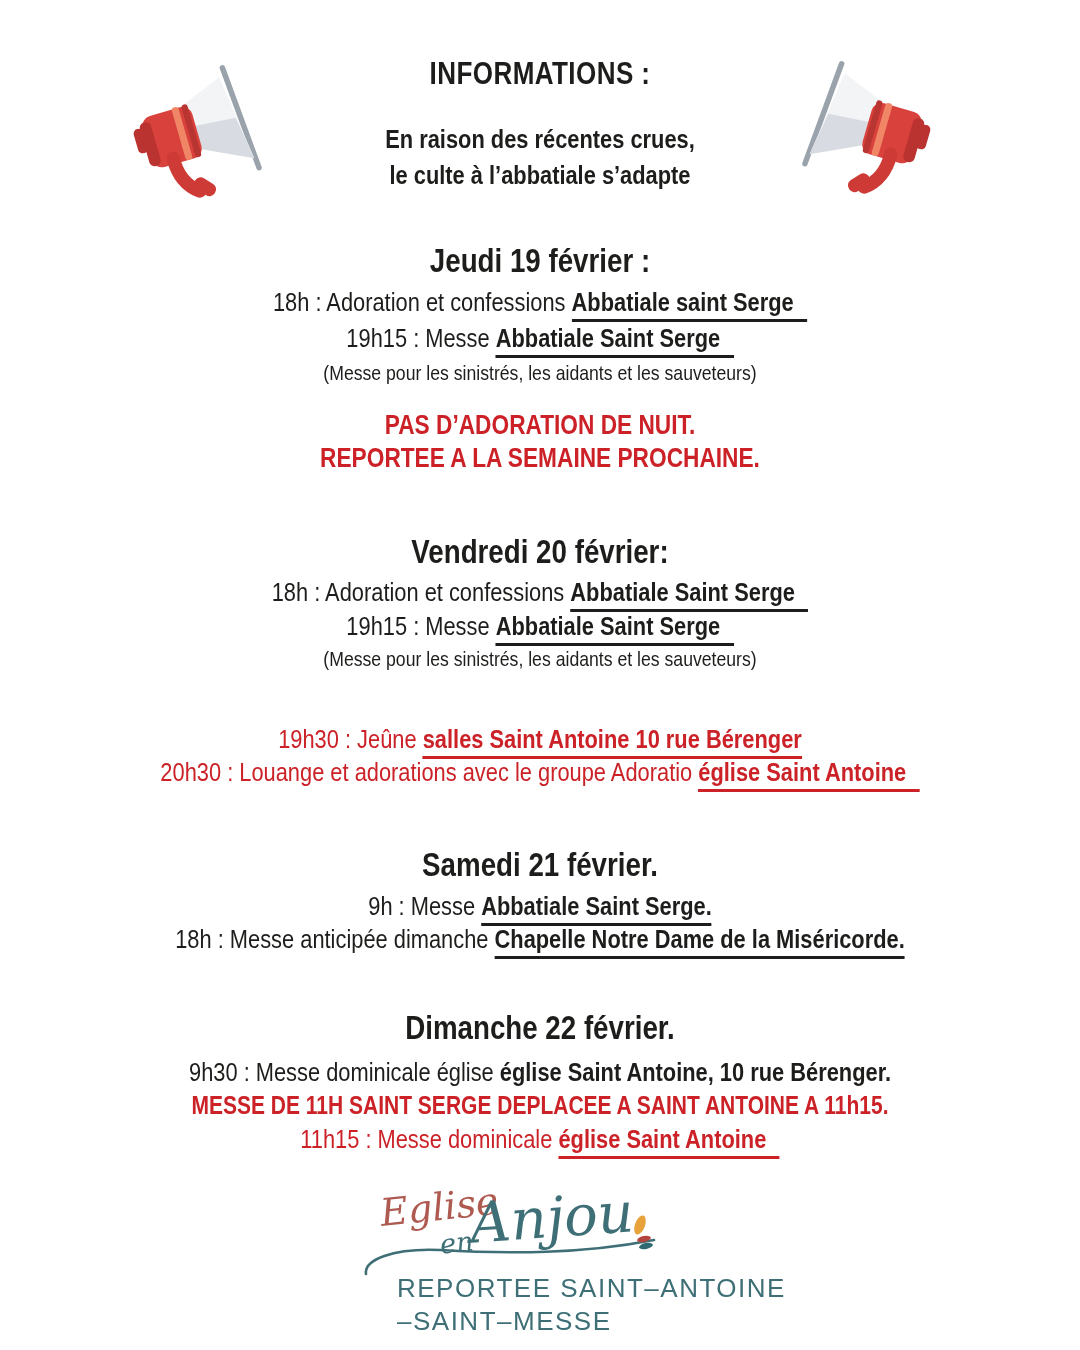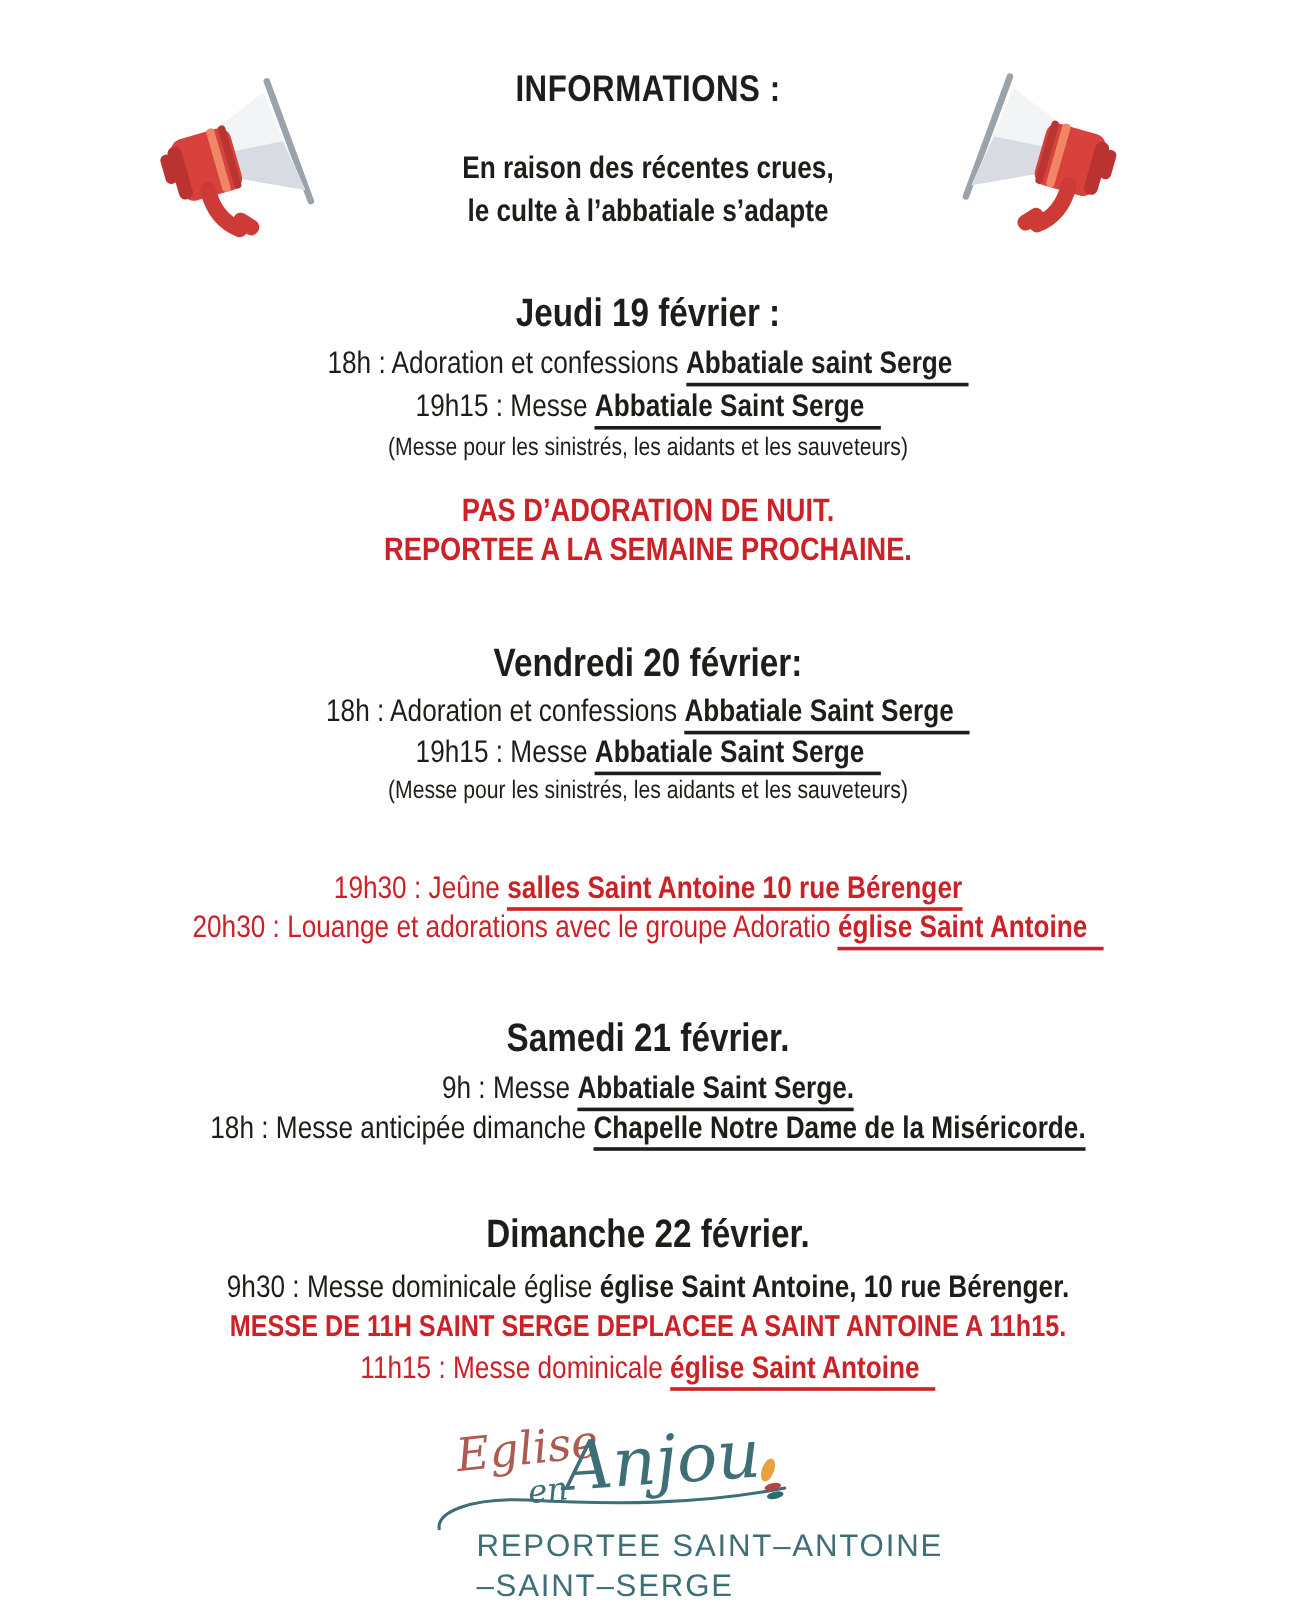--- a/index.html
+++ b/index.html
@@ -127,16 +127,16 @@
     <span class="script anjou">Anjou</span>
     <svg class="swoosh" viewBox="0 0 300 42">
       <path d="M6 36 C4 22 32 10 80 12 C150 16 222 16 294 2" fill="none" stroke="#3e6f76" stroke-width="2.6" stroke-linecap="round"></path>
     </svg>
     <svg class="dots" viewBox="0 0 36 40">
       <ellipse cx="14" cy="12" rx="5" ry="10" fill="#e8a23b" transform="rotate(20 14 12)"></ellipse>
       <ellipse cx="18" cy="26" rx="7" ry="3" fill="#b5433d" transform="rotate(-12 18 26)"></ellipse>
       <ellipse cx="20" cy="33" rx="7" ry="3" fill="#2f6a72" transform="rotate(-12 20 33)"></ellipse>
     </svg>
     <span class="caption1">REPORTEE SAINT–ANTOINE</span>
-    <span class="caption2">–SAINT–SERGE</span>
+    <span class="caption2">–SAINT–MESSE</span>
   </div>
 
 </div>
 
 </body></html>

